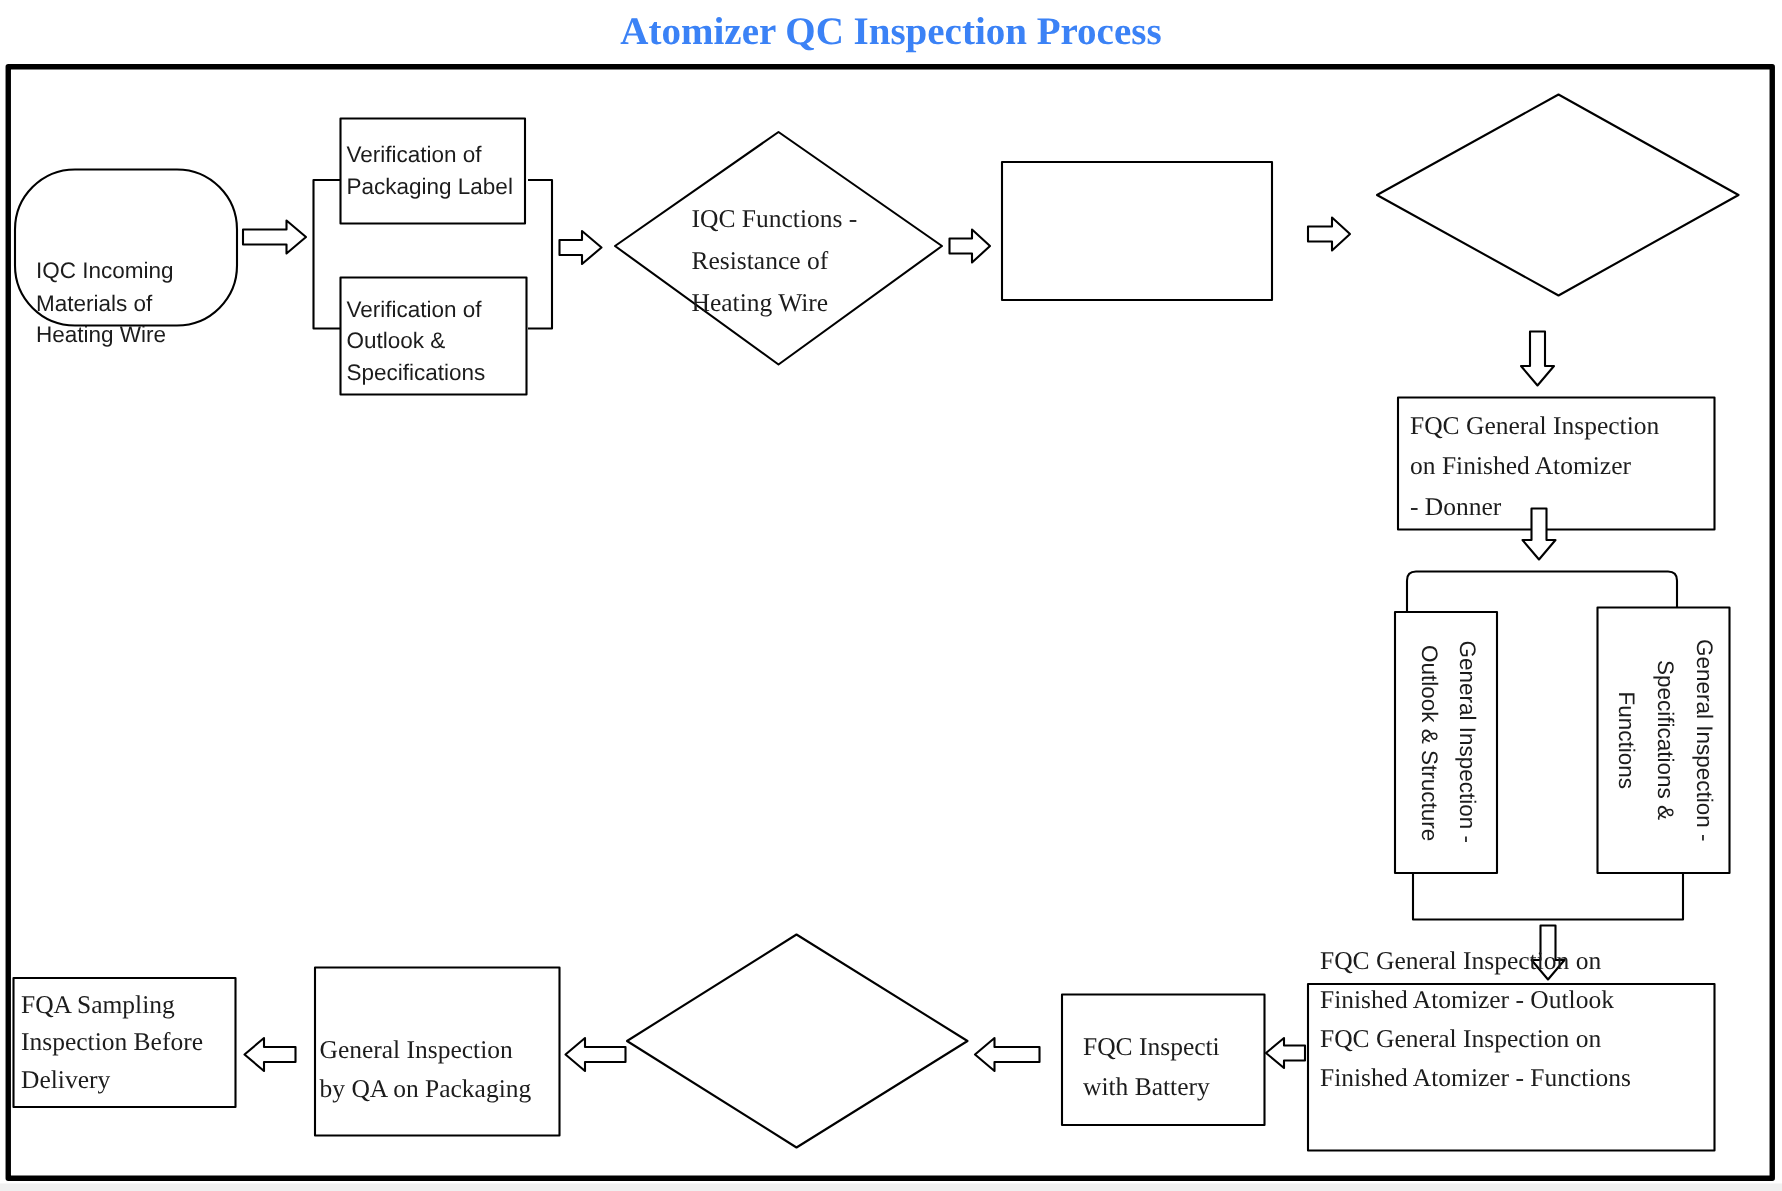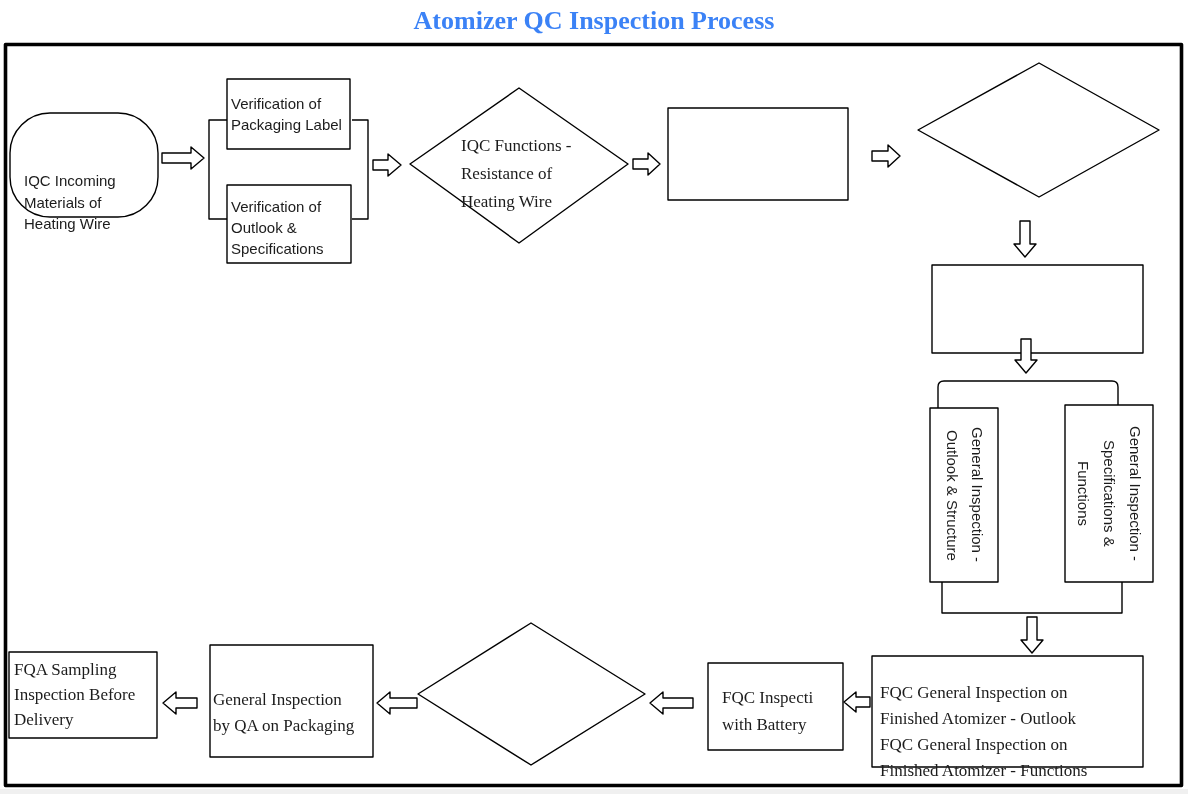--- a/index.html
+++ b/index.html
@@ -74,29 +74,32 @@
   <div class="txt sans" style="left:231px;top:196px;">Verification of
 Outlook &amp;
 Specifications</div>
 
   <div class="txt serif" style="left:461px;top:132px;line-height:28px;">IQC Functions -
 Resistance of
 Heating Wire</div>
 
 
 
+  <div class="txt serif" style="left:940px;top:270px;">FQC General Inspection
+on Finished Atomizer
+- Donner</div>
 
   <div class="txt vtext" style="left:930px;top:408px;width:60px;height:174px;padding-right:8px;color:#1c1c1c;">General Inspection -
 Outlook &amp; Structure</div>
 
   <div class="txt vtext" style="left:1065px;top:405px;width:83px;height:177px;padding-right:5px;line-height:26px;color:#1c1c1c;">General Inspection -
 Specifications &amp;
 Functions</div>
 
-  <div class="txt serif" style="left:880px;top:680px;line-height:26px;">FQC General Inspection on
+  <div class="txt serif" style="left:880px;top:628px;line-height:26px;">FQC General Inspection on
 Finished Atomizer - Outlook
 FQC General Inspection on
 Finished Atomizer - Functions</div>
 
   <div class="txt serif" style="left:722px;top:684px;">FQC Inspecti
 with Battery</div>
 
 
   <div class="txt serif" style="left:213px;top:687px;line-height:26px;">General Inspection
 by QA on Packaging</div>

